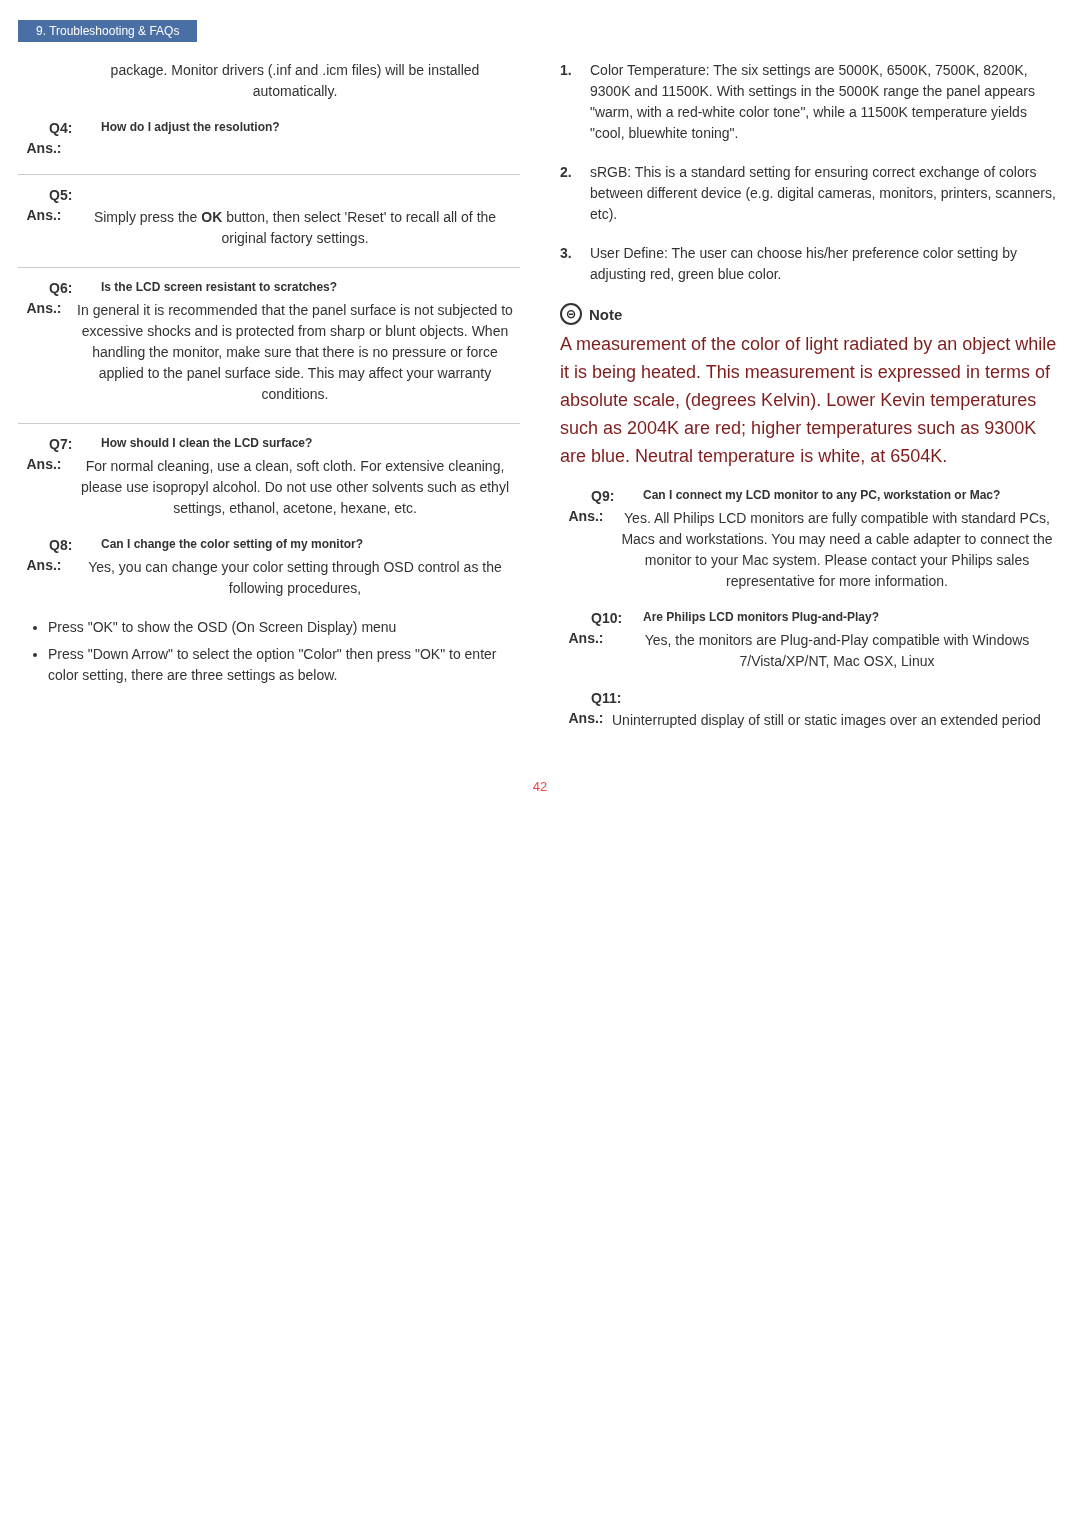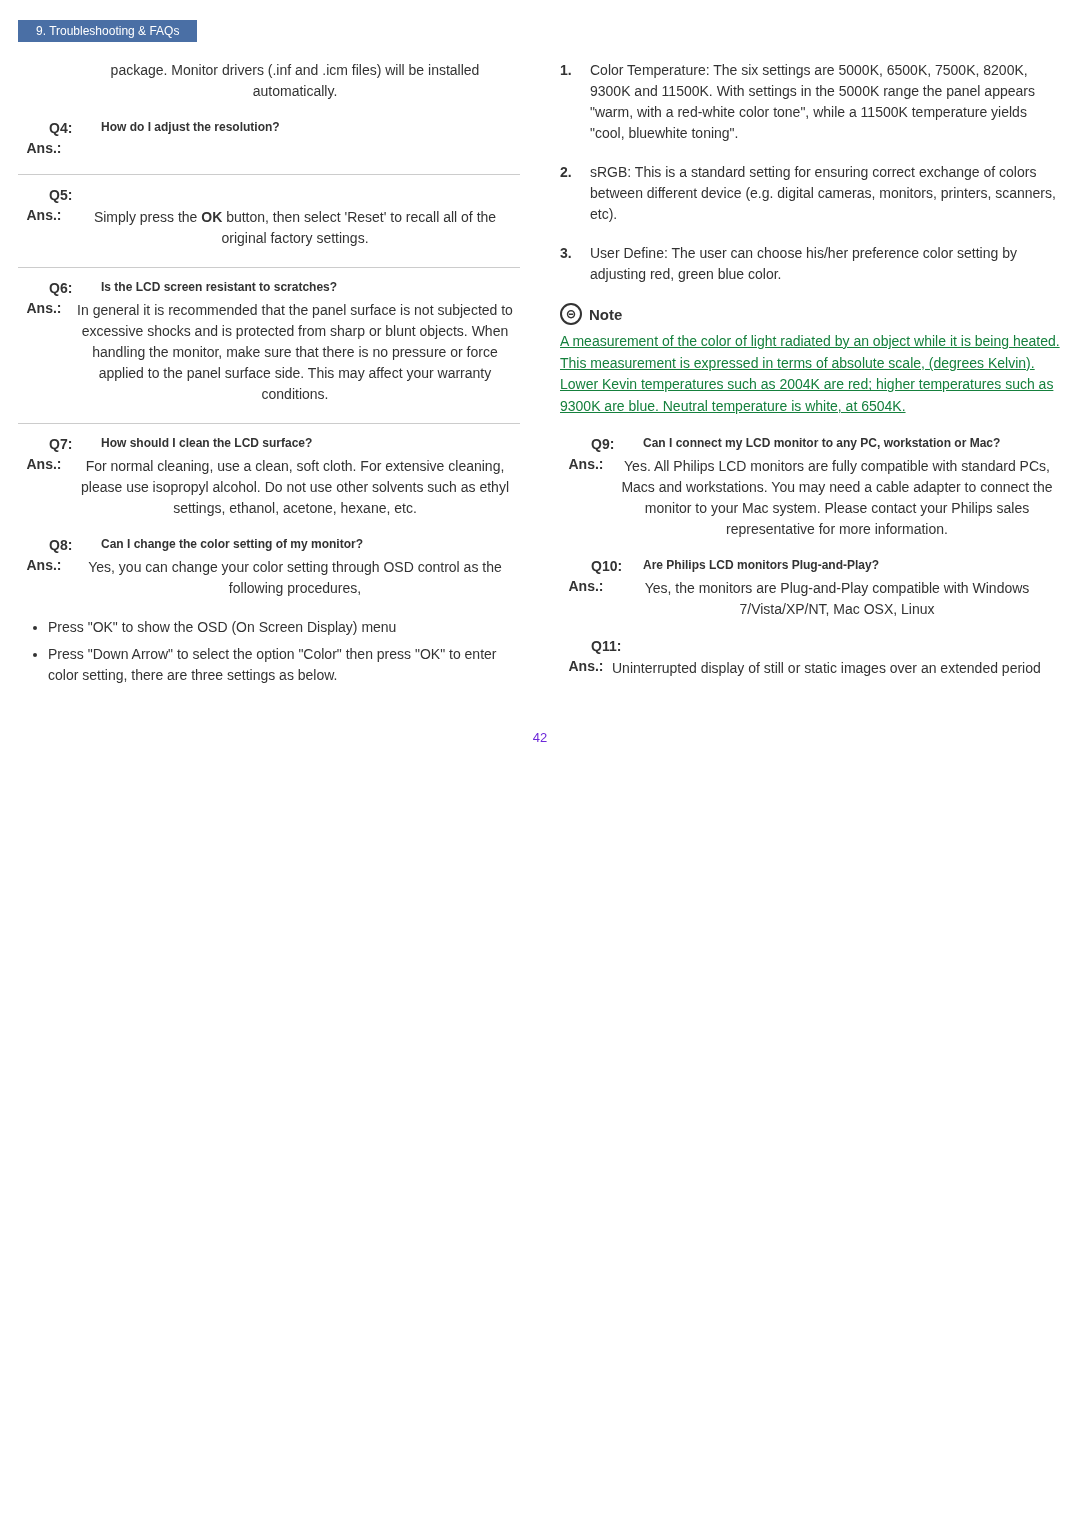--- a/index.html
+++ b/index.html
@@ -136,30 +136,29 @@
       width: 22px;
       height: 22px;
       border: 2px solid #333;
       border-radius: 50%;
       font-size: 12px;
       margin-right: 7px;
       font-weight: bold;
       color: #333;
     }
     .note-text {
-      color: #15803d;
-      font-size: 14px;
+      color: #7f1d1d;
+      font-size: 18px;
       line-height: 1.55;
-      text-decoration: underline;
     }
     
     .page-number {
       text-align: center;
       font-size: 13px;
-      color: #6d28d9;
+      color: #ef4444;
       margin-top: 30px;
       width: 100%;
     }
     .divider {
       border: none;
       border-top: 1px solid #ccc;
       margin: 10px 0 12px 0;
     }
   </style>
 </head>

